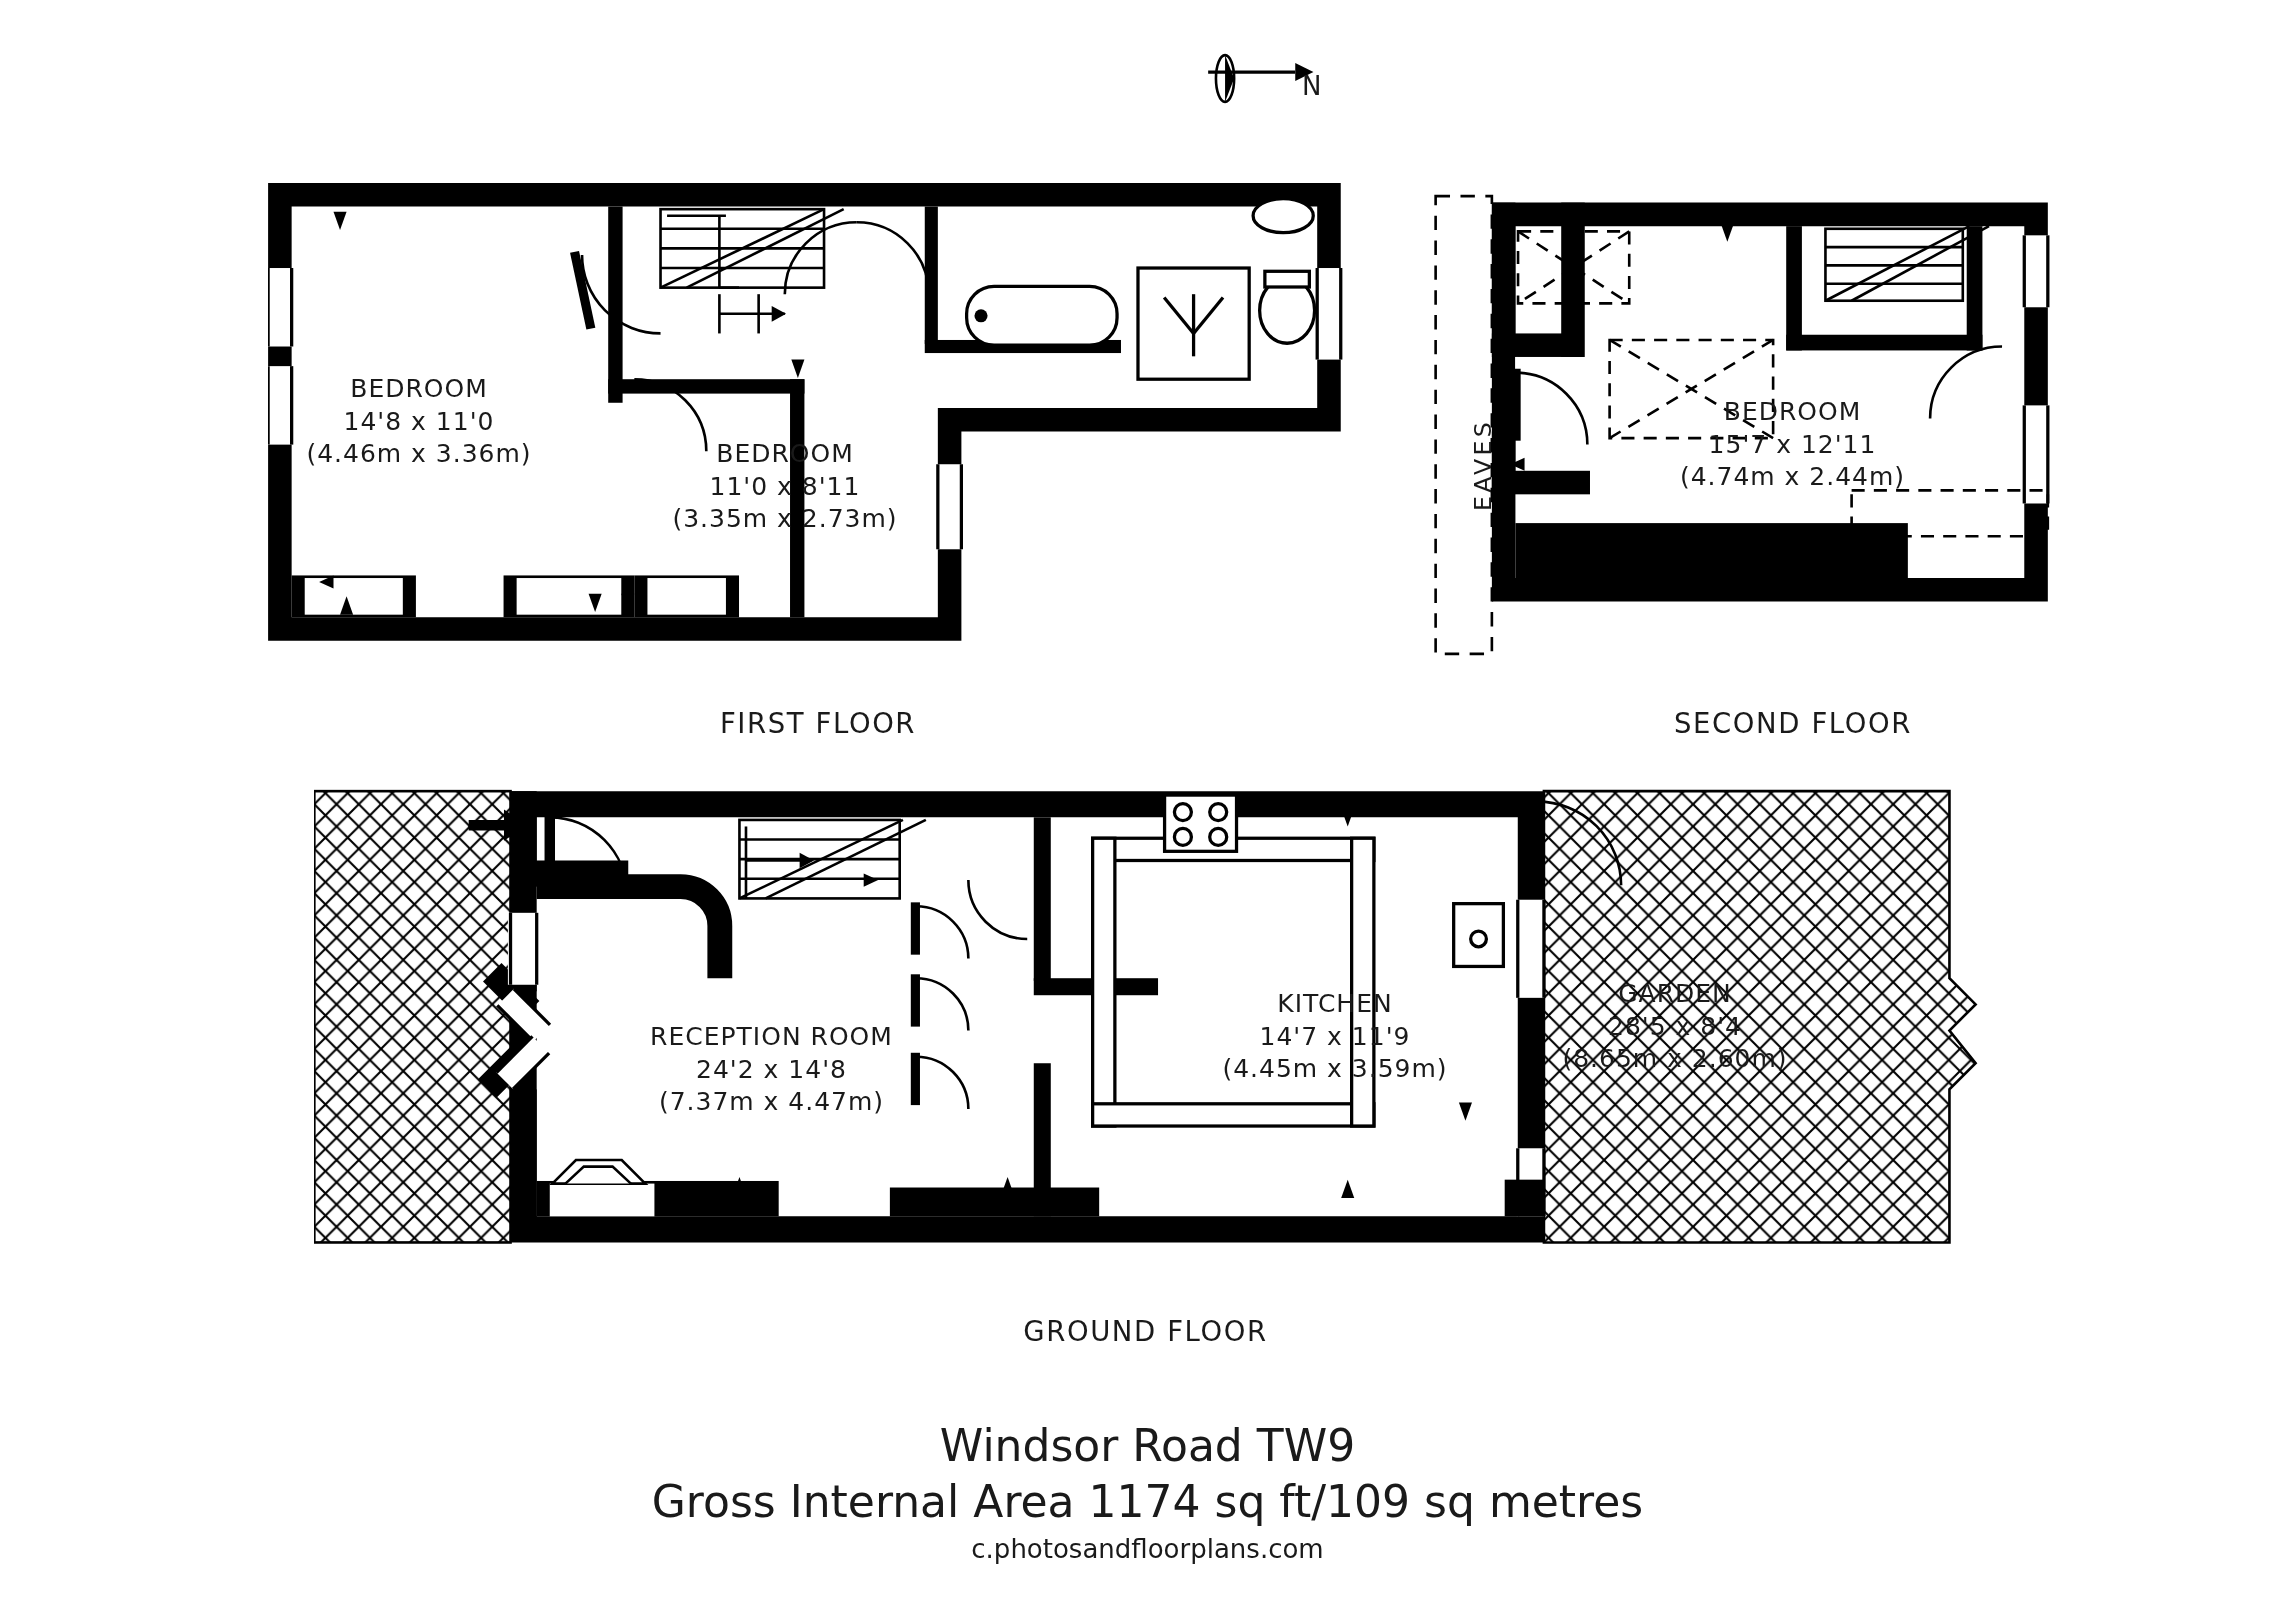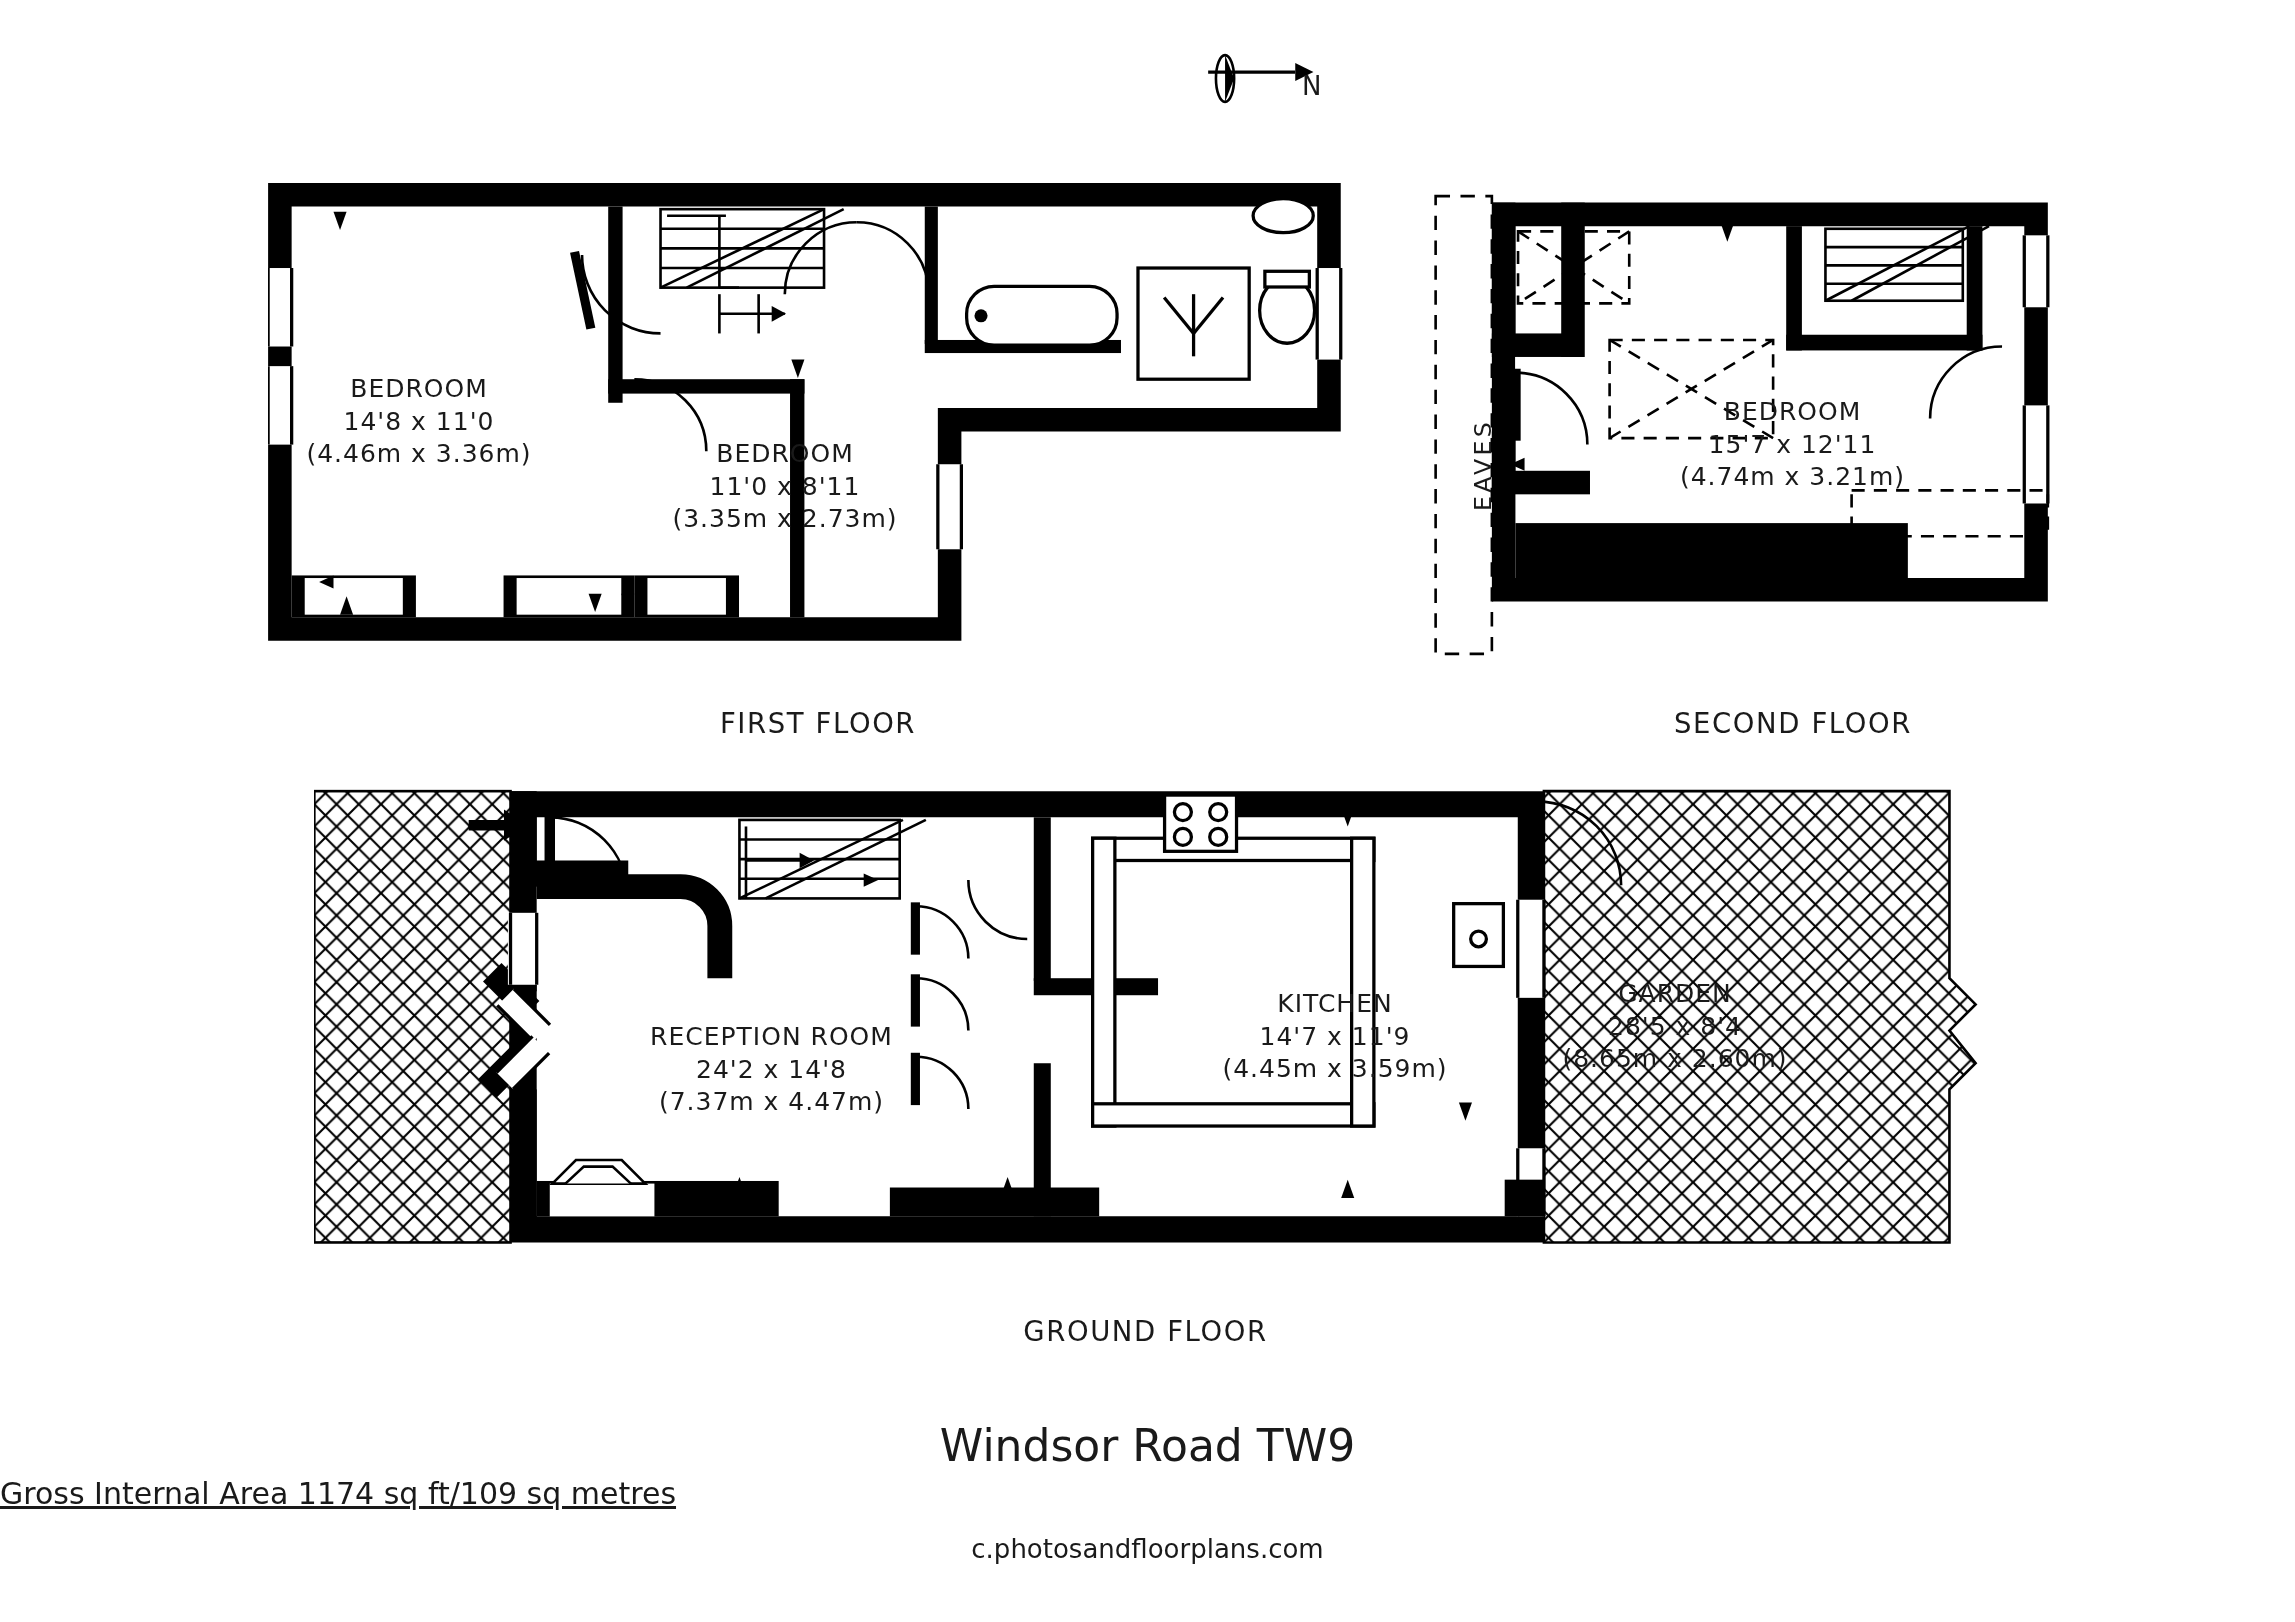--- a/index.html
+++ b/index.html
@@ -60,24 +60,24 @@
     position: absolute;
     width: 100%;
     text-align: center;
     font-size: 44px;
     color: #1a1a1a;
     white-space: nowrap;
   }
   .title2 {
     position: absolute;
     width: 100%;
-    font-size: 30px;
-    color: #1a1a1a;
-    white-space: nowrap;
-    text-decoration: underline;
+    text-align: center;
+    font-size: 44px;
+    color: #1a1a1a;
+    white-space: nowrap;
   }
   .credit {
     position: absolute;
     width: 100%;
     text-align: center;
     font-size: 26px;
     color: #1a1a1a;
     white-space: nowrap;
   }
   .north-n {
@@ -262,21 +262,21 @@
       <path d="M 440 552 L 460 552 L 450 524 Z" fill="#000"></path>
       <path d="M 140 440 L 140 420 L 118 430 Z" fill="#000"></path>
     </svg>
   </div>
 
   <div class="eaves-label" style="left:1469px; top:419px;">EAVES</div>
 
   <div class="roomlabel" style="left:1544px; top:396px; width:497px;">
     <span class="nm">BEDROOM</span>
     <span class="d1">15'7 x 12'11</span>
-    <span class="d2">(4.74m x 3.21m)</span>
+    <span class="d2">(4.74m x 2.44m)</span>
   </div>
 
   <div class="floorlabel" style="left:1518px; top:707px; width:550px;">SECOND FLOOR</div>
 
   <div class="abs" style="left:314px; top:782px; width:1675px; height:484px;">
     <svg width="1675" height="484" viewBox="0 0 2560 740">
       <defs>
         <pattern id="hatch" width="34" height="34" patternUnits="userSpaceOnUse">
           <rect width="34" height="34" fill="#ffffff"></rect>
           <path d="M 0 0 L 34 34 M 34 0 L 0 34" stroke="#000" stroke-width="3.2" fill="none"></path>

